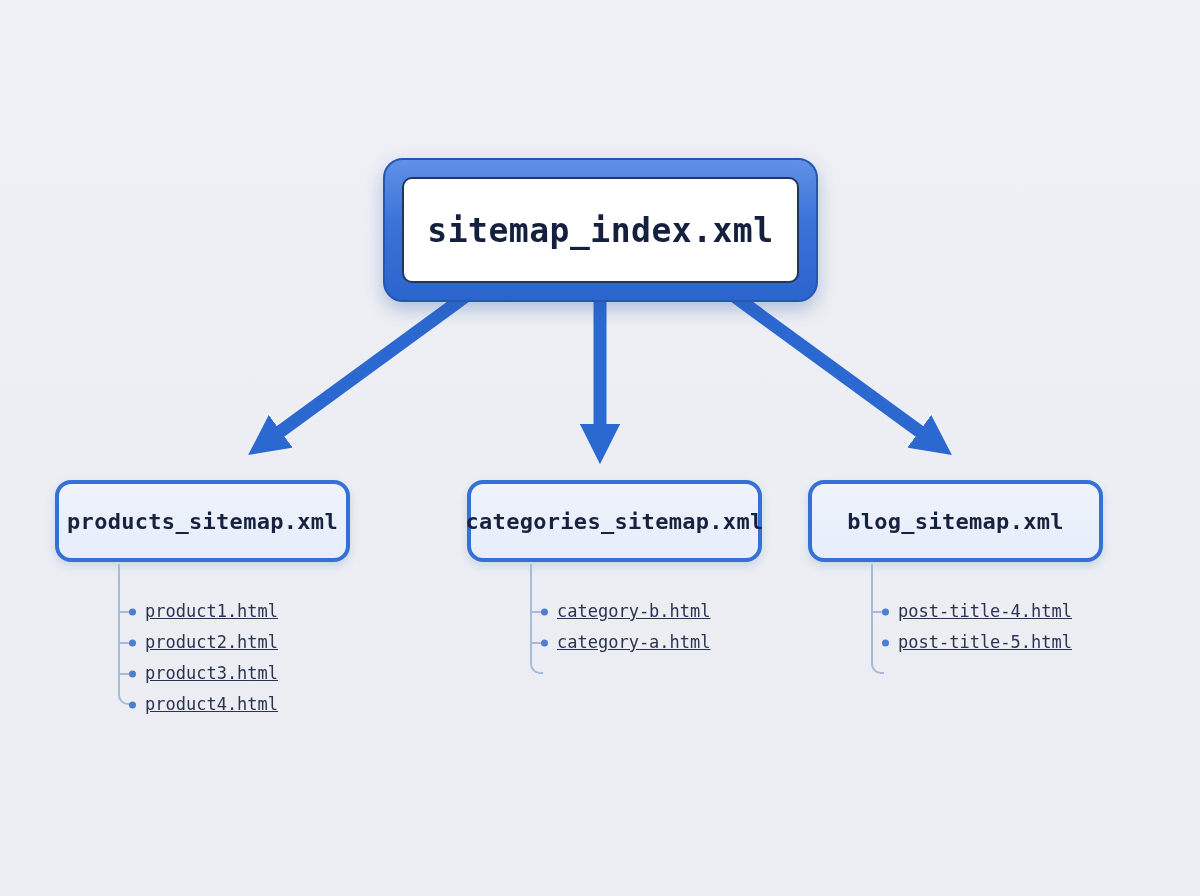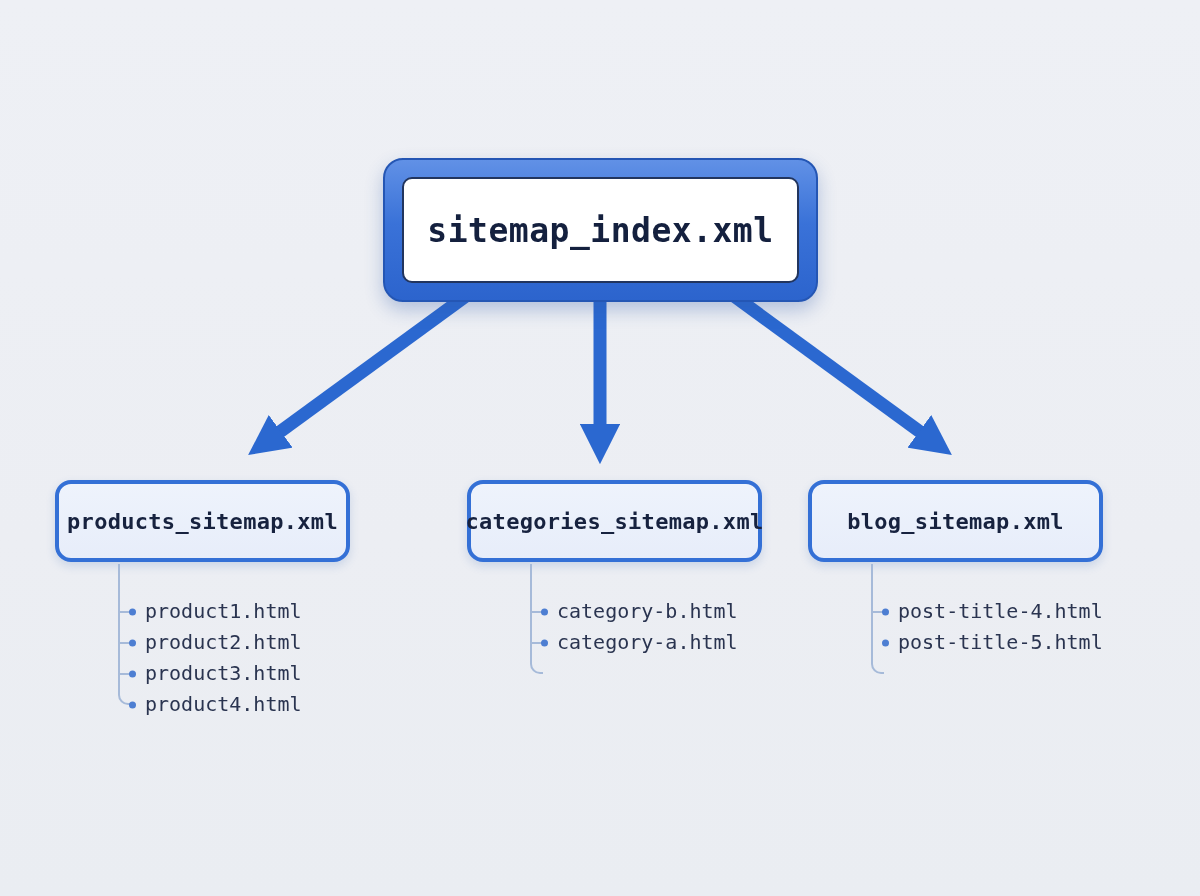--- a/index.html
+++ b/index.html
@@ -93,23 +93,24 @@
     position: absolute;
     left: 0; top: 116px;
     list-style: none;
     width: 337px;
   }
   ul.files li {
     position: relative;
     height: 31px;
     line-height: 31px;
     padding-left: 90px;
-    font-size: 20px;
+    font-size: 17px;
     color: #2a3450;
     white-space: nowrap;
+    text-decoration: underline;
   }
   ul.files li::before {            
     content: "";
     position: absolute;
     left: 64px; top: 50%;
     width: 11px; height: 2px;
     margin-top: -1px;
     background: #a6bad9;
   }
   ul.files li.last::before { display: none; } 

